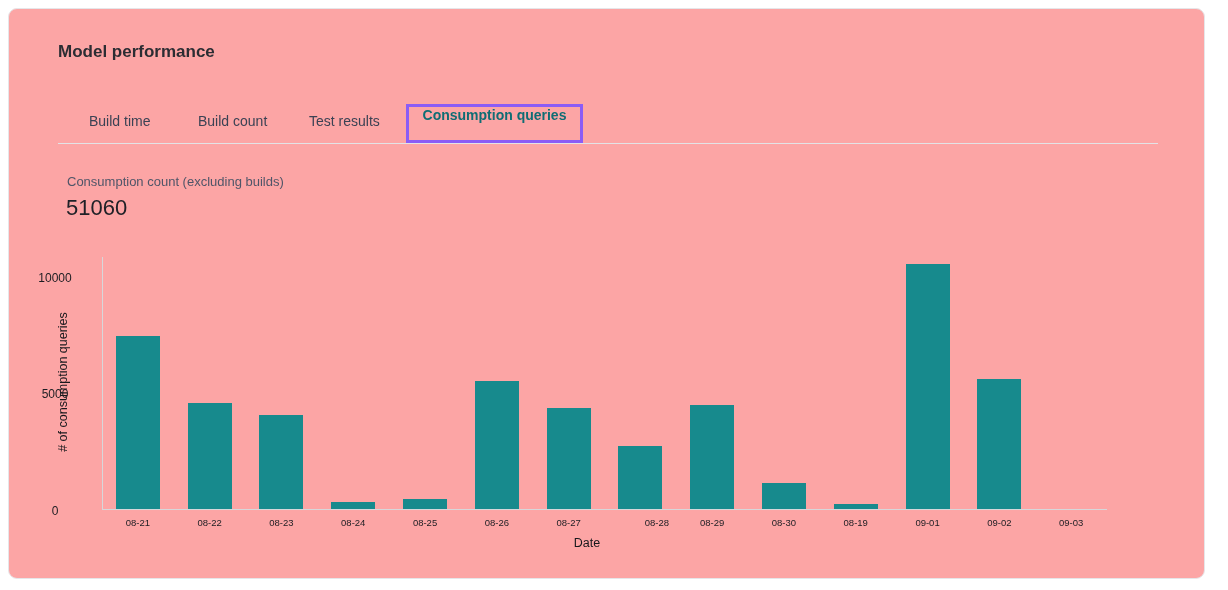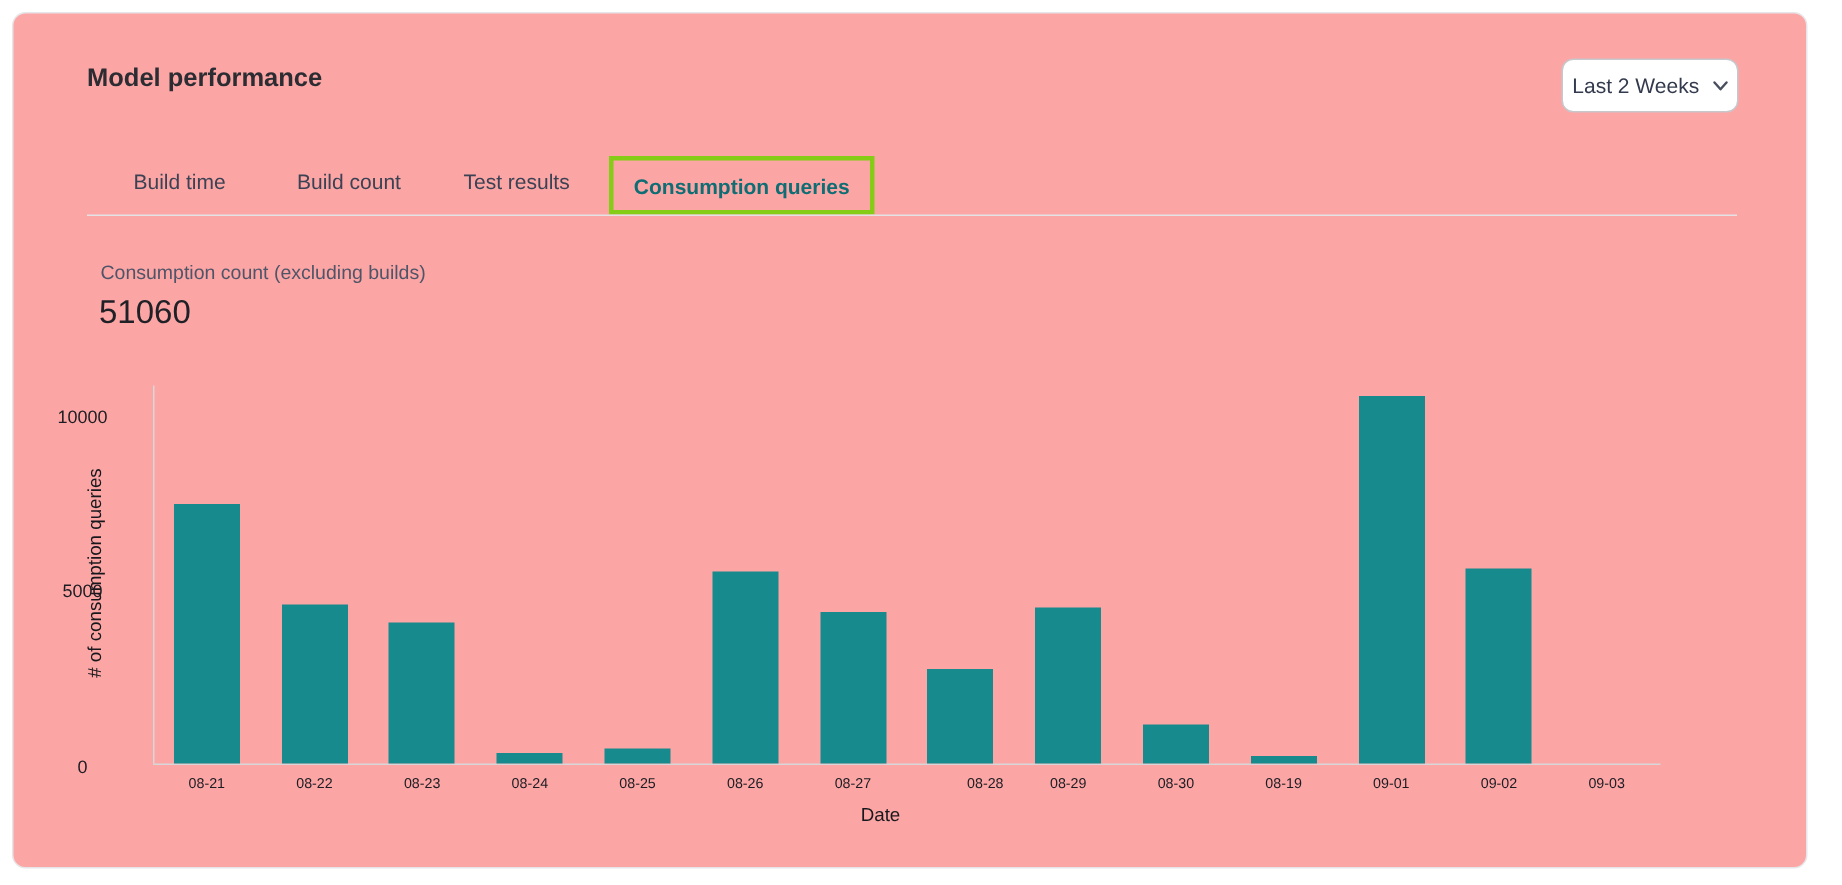--- a/index.html
+++ b/index.html
@@ -49,23 +49,22 @@
     cursor: pointer;
     white-space: nowrap;
   }
   .tab-build-time  { left: 80px; }
   .tab-build-count { left: 189px; }
   .tab-test-results{ left: 300px; }
   .tab-active-box {
     position: absolute;
     left: 397px; top: 95px;
     width: 177px; height: 39px;
-    border: 3px solid #84cc16;
+    border: 3px solid #8b5cf6;
     display: flex;
-    align-items: center;
     justify-content: center;
   }
   .tab-active-label {
     font-size: 14px;
     font-weight: 700;
     color: #0f6d74;
     white-space: nowrap;
     cursor: pointer;
   }
   .tabs-divider {
@@ -139,26 +138,20 @@
     transform: rotate(-90deg);
   }
 </style>
 </head>
 <body>
 
 <div class="card">
 
   <div class="page-title">Model performance</div>
 
-  <div class="range-selector">
-    <span>Last 2 Weeks</span>
-    <svg class="chevron-down" viewBox="0 0 10 7">
-      <polyline points="1,1 5,5.5 9,1" fill="none" stroke="#4a4f5e" stroke-width="1.6" stroke-linecap="round" stroke-linejoin="round"></polyline>
-    </svg>
-  </div>
 
   <div class="tab tab-build-time">Build time</div>
   <div class="tab tab-build-count">Build count</div>
   <div class="tab tab-test-results">Test results</div>
 
   <div class="tab-active-box">
     <span class="tab-active-label">Consumption queries</span>
   </div>
 
   <div class="tabs-divider"></div>

